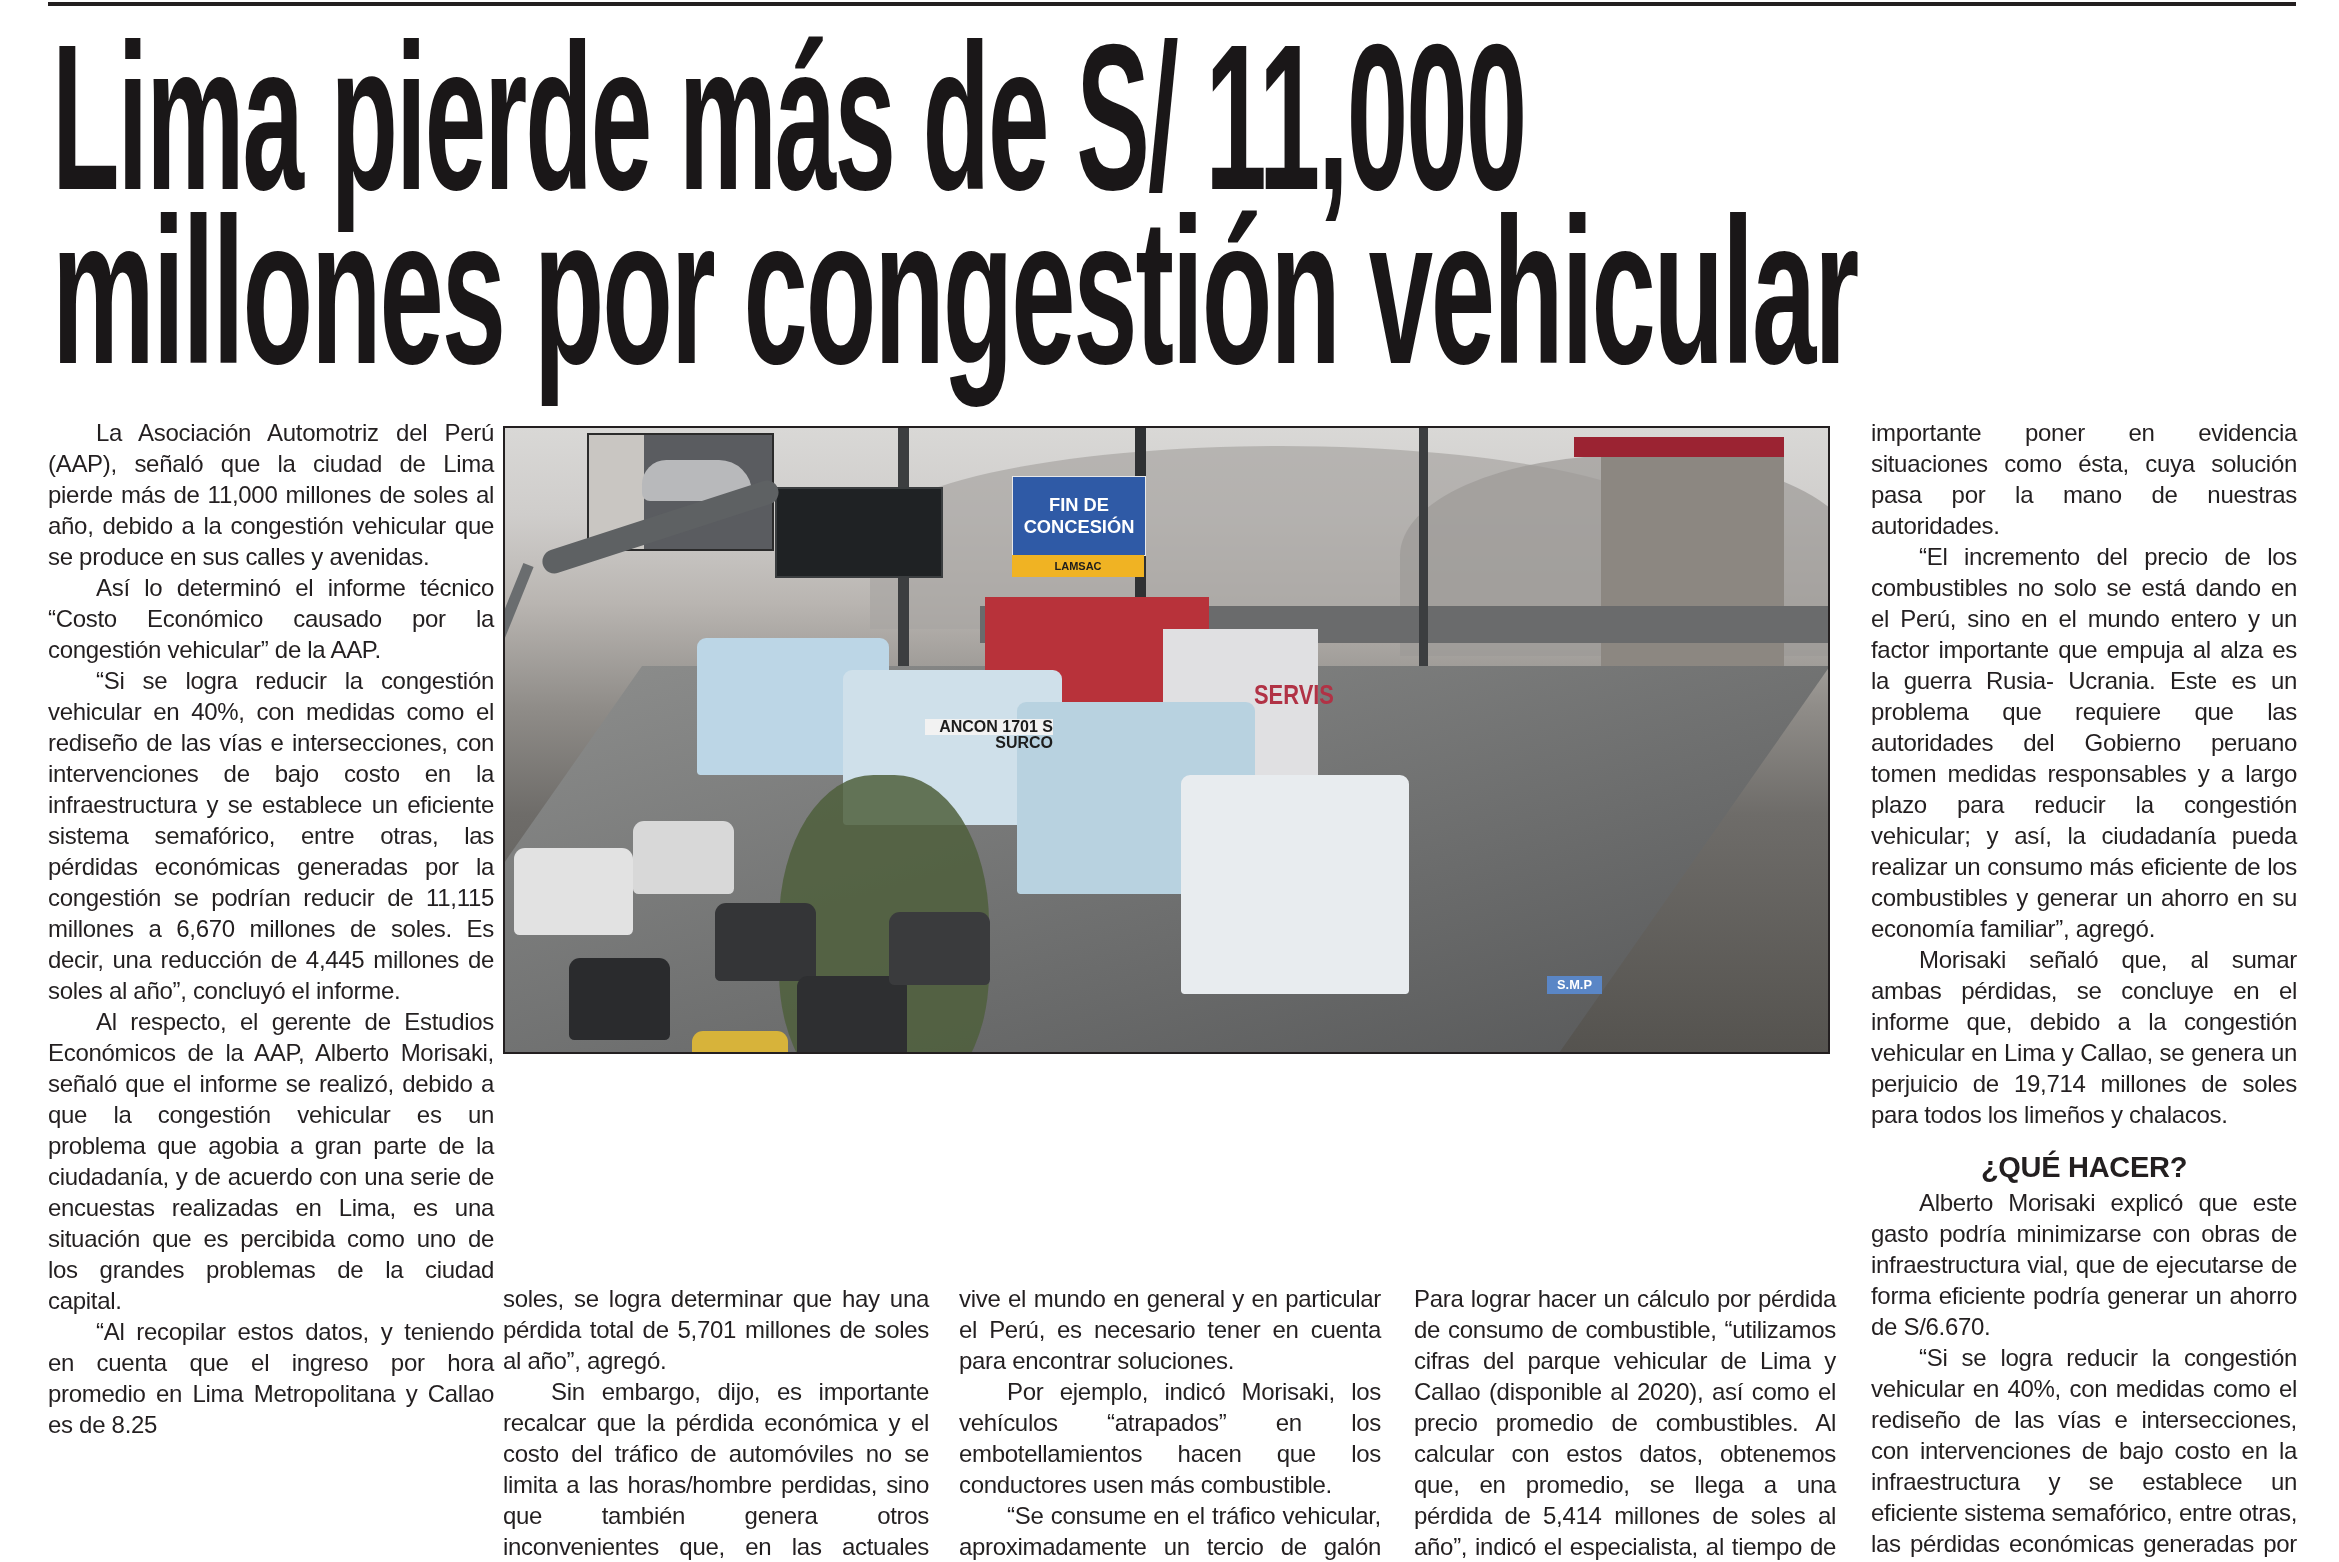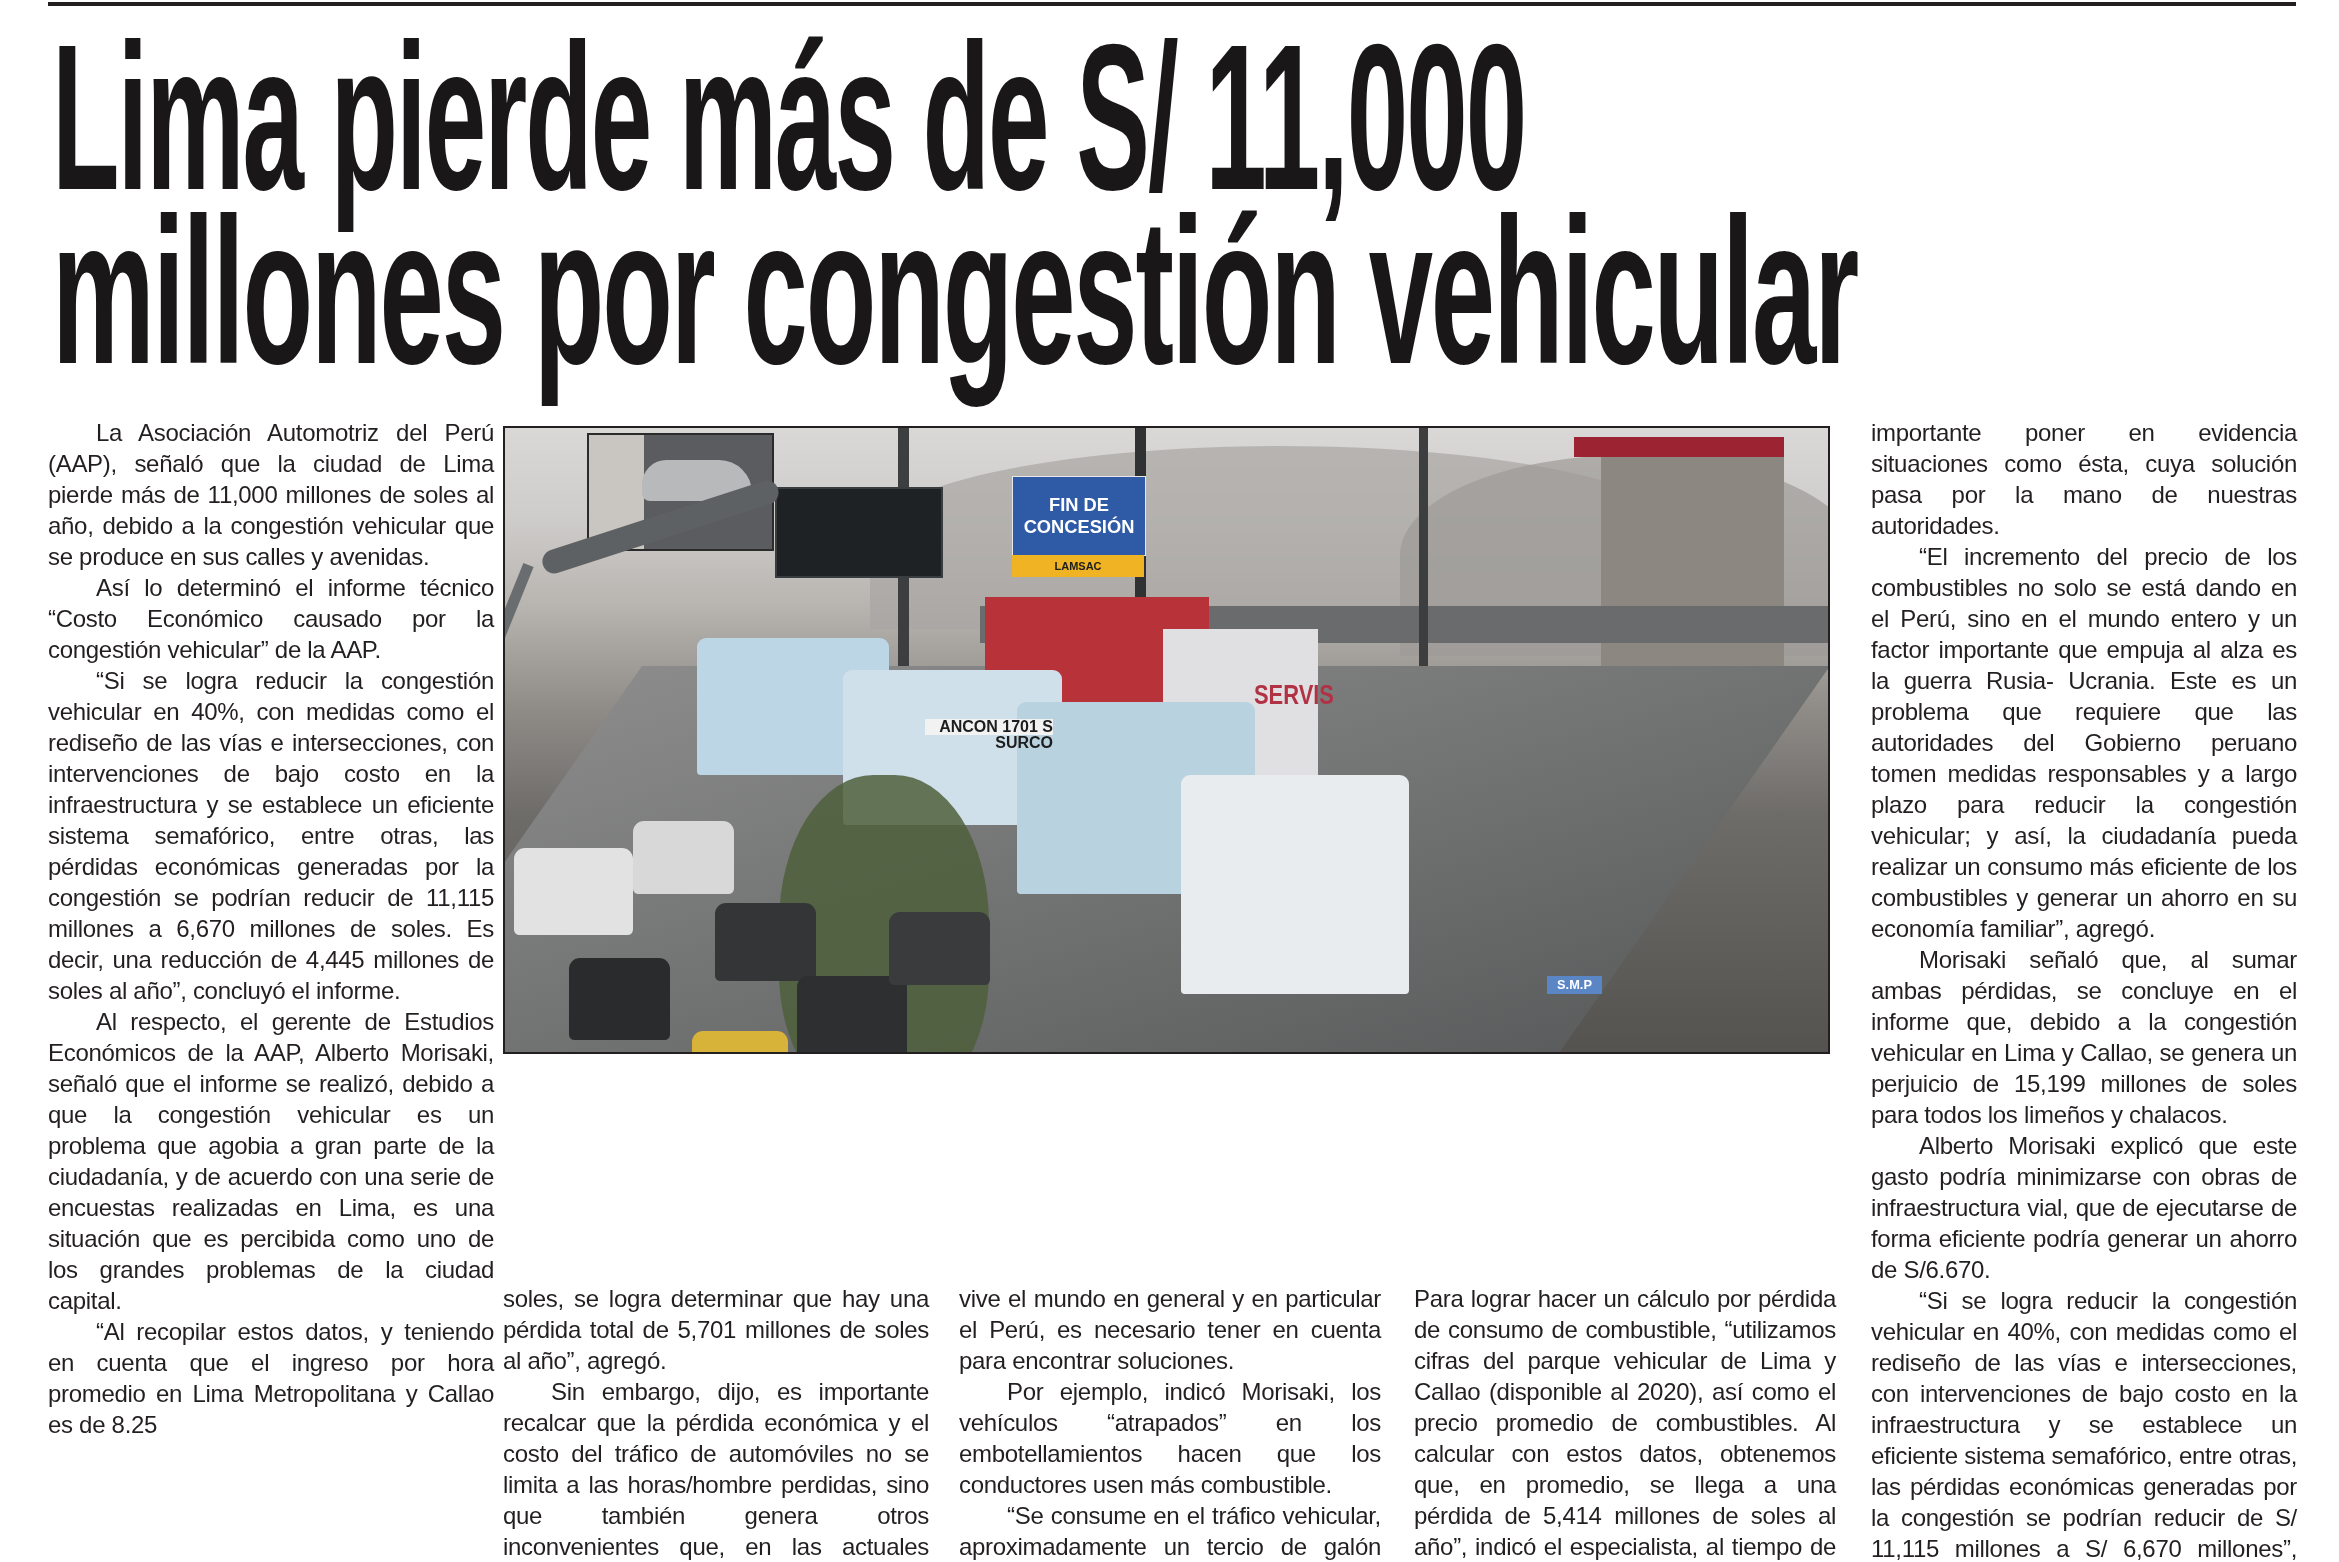--- a/index.html
+++ b/index.html
@@ -140,17 +140,18 @@
   <p>“Se consume en el tráfico vehicular, aproximadamente un tercio de galón extra.</p>
 </div>
 
 <div class="col col4">
   <p class="noindent">Para lograr hacer un cálculo por pérdida de consumo de combustible, “utilizamos cifras del parque vehicular de Lima y Callao (disponible al 2020), así como el precio promedio de combustibles. Al calcular con estos datos, obtenemos que, en promedio, se llega a una pérdida de 5,414 millones de soles al año”, indicó el especialista, al tiempo de señalar que para la AAP es</p>
 </div>
 
 <div class="col col5">
   <p class="noindent">importante poner en evidencia situaciones como ésta, cuya solución pasa por la mano de nuestras autoridades.</p>
   <p>“El incremento del precio de los combustibles no solo se está dando en el Perú, sino en el mundo entero y un factor importante que empuja al alza es la guerra Rusia- Ucrania. Este es un problema que requiere que las autoridades del Gobierno peruano tomen medidas responsables y a largo plazo para reducir la congestión vehicular; y así, la ciudadanía pueda realizar un consumo más eficiente de los combustibles y generar un ahorro en su economía familiar”, agregó.</p>
-  <p>Morisaki señaló que, al sumar ambas pérdidas, se concluye en el informe que, debido a la congestión vehicular en Lima y Callao, se genera un perjuicio de 15,199 millones de soles para todos los limeños y chalacos.</p>
+  <p>Morisaki señaló que, al sumar ambas pérdidas, se concluye en el informe que, debido a la congestión vehicular en Lima y Callao, se genera un perjuicio de 19,714 millones de soles para todos los limeños y chalacos.</p>
+  <div class="subhead">¿QUÉ HACER?</div>
   <p>Alberto Morisaki explicó que este gasto podría minimizarse con obras de infraestructura vial, que de ejecutarse de forma eficiente podría generar un ahorro de S/6.670.</p>
   <p>“Si se logra reducir la congestión vehicular en 40%, con medidas como el rediseño de las vías e intersecciones, con intervenciones de bajo costo en la infraestructura y se establece un eficiente sistema semafórico, entre otras, las pérdidas económicas generadas por la congestión se podrían reducir de S/ 11,115 millones a S/ 6,670 millones”, refirió.</p>
 </div>
 
 
 </body></html>

